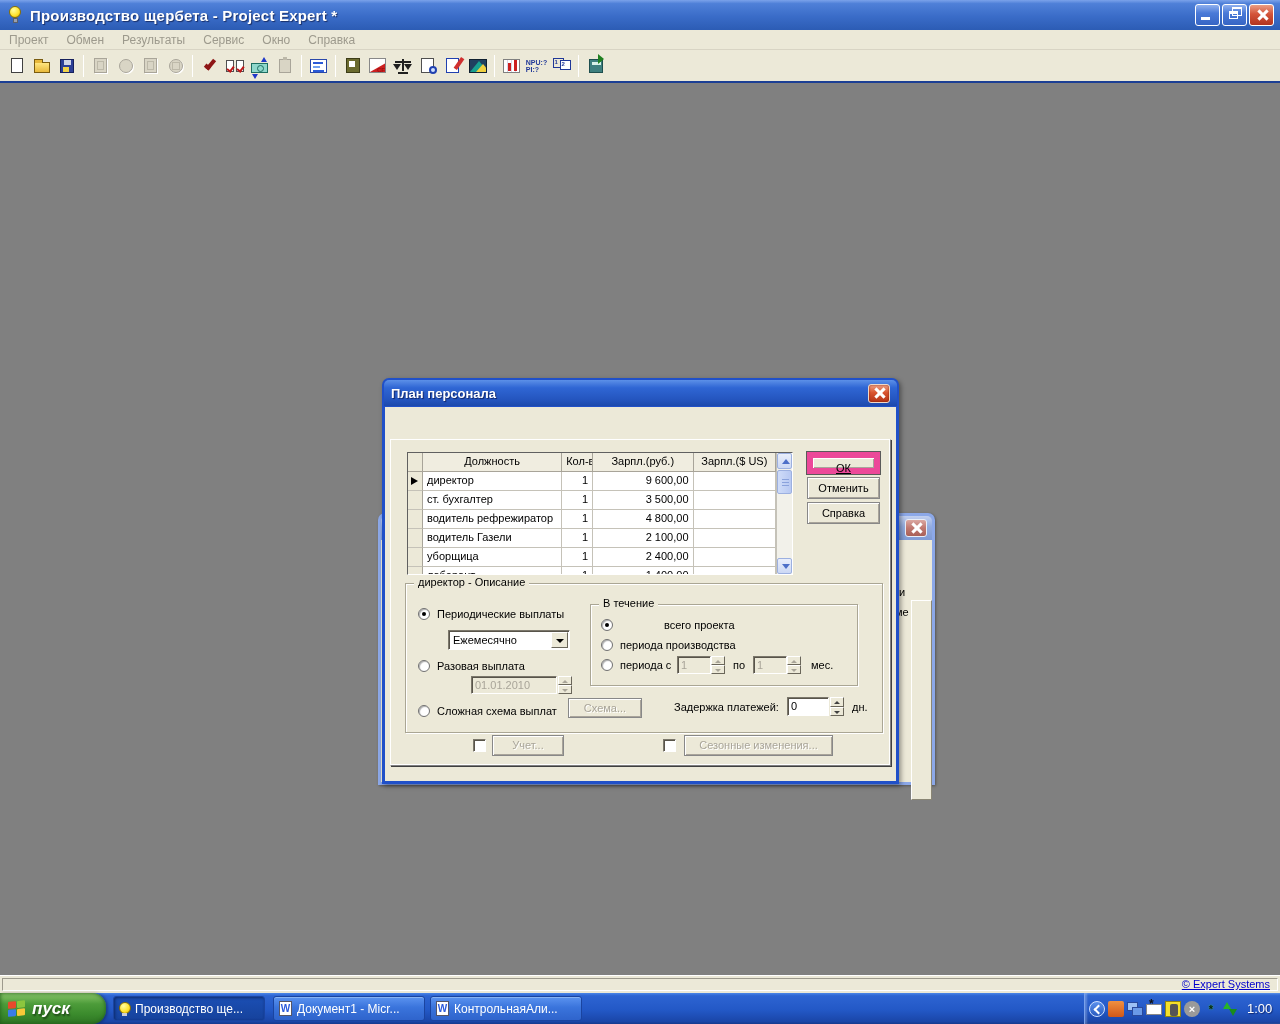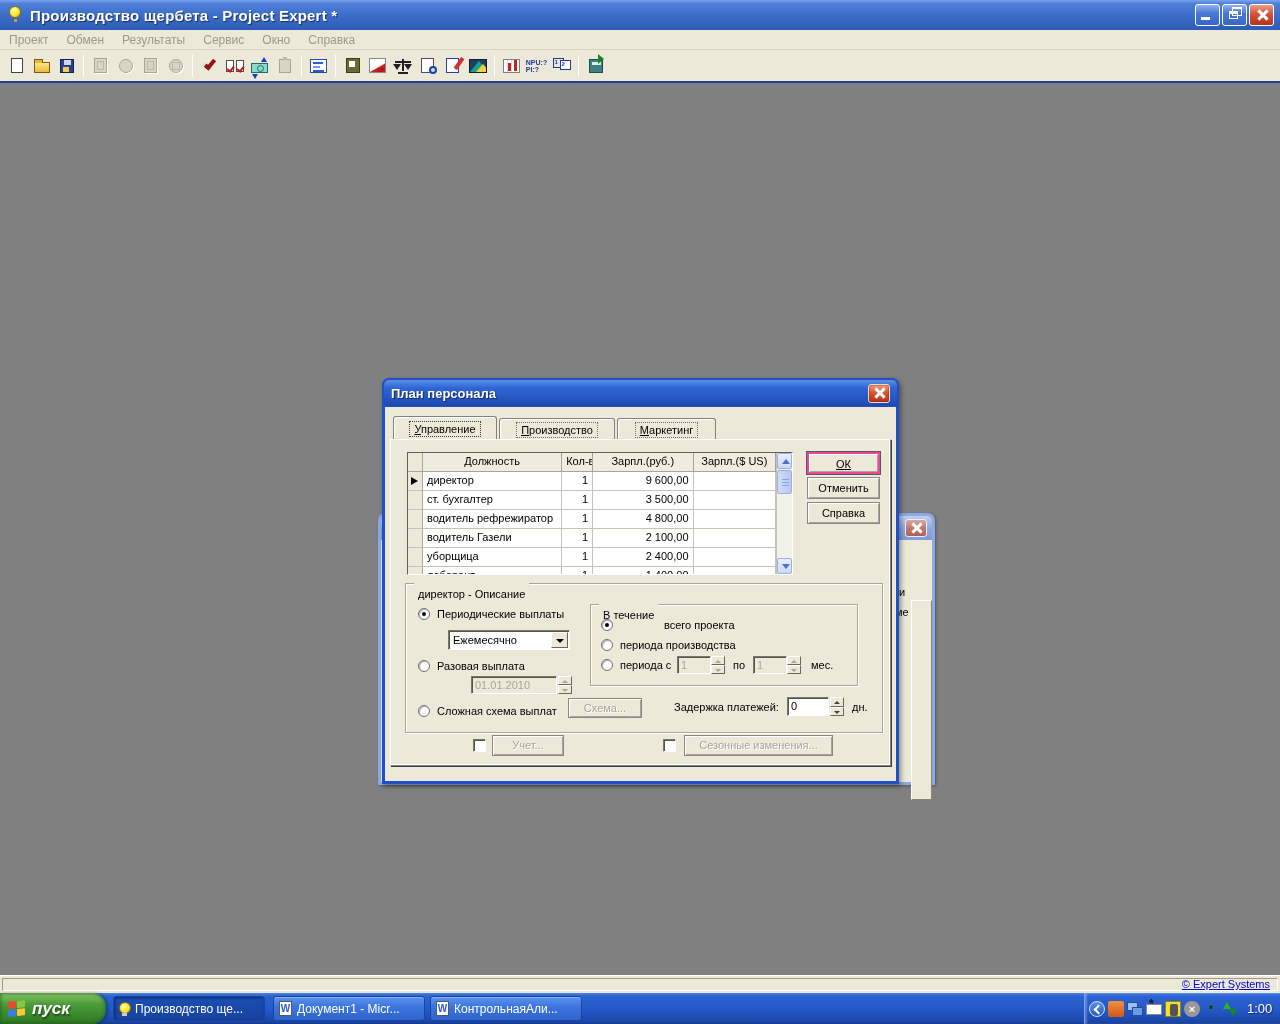--- a/index.html
+++ b/index.html
@@ -144,26 +144,26 @@
   .sbtn { height:16px; background:linear-gradient(180deg,#e9eefb,#ccd8f4); border:1px solid #9cb0e0; border-radius:2px; position:relative; }
   .sbtn .tri-up { position:absolute; left:4px; top:5px; width:0; height:0; border-left:4px solid transparent; border-right:4px solid transparent; border-bottom:5px solid #4d6fc8; }
   .sbtn .tri-dn { position:absolute; left:4px; top:5px; width:0; height:0; border-left:4px solid transparent; border-right:4px solid transparent; border-top:5px solid #4d6fc8; }
   .sthumb { height:24px; margin:1px 0; background:linear-gradient(90deg,#cfdcf8,#b7c8f2); border:1px solid #9cb0e0; border-radius:2px; position:relative; }
   .sthumb:before { content:""; position:absolute; left:4px; top:8px; width:7px; height:1px; background:#8aa2dc; box-shadow:0 3px 0 #8aa2dc, 0 6px 0 #8aa2dc; }
   .spacer { flex:1; }
 
   
   .pbtn { position:absolute; width:73px; height:22px; background:#ece9d8; font-size:11px; text-align:center; padding-top:4px;
     border:1px solid #888; box-shadow:inset 1px 1px 0 #fff, inset -1px -1px 0 #a9a49a; }
-  .pbtn.default { border:2px solid #ec4899; box-shadow:0 0 0 1px #5a5a5a, inset 1px 1px 0 #fff, inset -1px -1px 0 #a9a49a;text-decoration:underline; }
+  .pbtn.default { border:6px solid #ec4899; box-shadow:0 0 0 1px #5a5a5a, inset 1px 1px 0 #fff, inset -1px -1px 0 #a9a49a;text-decoration:underline; }
   .pbtn.disabled { color:#a9a599; text-shadow:1px 1px 0 #fff; }
 
   
   .gbox { position:absolute; border:1px solid #aaa694; box-shadow:inset 1px 1px 0 #fff, 1px 1px 0 #fff; }
-  .gbox .legend { position:absolute; top:-8px; left:8px; background:#ece9d8; padding:12px 4px; font-size:11px; }
+  .gbox .legend { position:absolute; top:-8px; left:8px; background:#ece9d8; padding:0 4px; font-size:11px; }
   .radio { position:absolute; width:12px; height:12px; border-radius:50%; background:#fff; border:1px solid #707070; box-shadow:inset 1px 1px 1px #b0b0b0; }
   .radio.sel:before { content:""; position:absolute; left:3px; top:3px; width:4px; height:4px; border-radius:50%; background:#000; }
   .lbl { position:absolute; font-size:11px; white-space:nowrap; }
   .field { position:absolute; background:#fff; border:1px solid #7b776b; border-right-color:#fff; border-bottom-color:#fff;
     box-shadow:inset 1px 1px 0 #58544a; font-size:11px; padding:2px 3px 0; }
   .field.dis { background:#ece9d8; color:#a9a599; }
   .combo { position:absolute; width:122px; height:20px; background:#fff; border:1px solid #7b776b; border-right-color:#fff; border-bottom-color:#fff; box-shadow:inset 1px 1px 0 #58544a; }
   .combo .val { position:absolute; left:4px; top:3px; font-size:11px; }
   .combo .cbtn { position:absolute; right:1px; top:1px; width:17px; height:16px; background:#ece9d8;
     border:1px solid #fff; border-right-color:#6a665a; border-bottom-color:#6a665a; }
@@ -393,25 +393,20 @@
       <div class="tb">
         <span class="t">План персонала</span>
         <span class="xbtn">
             <span class="glyph-x"></span>
           </span>
       </div>
       <div class="dlg-body">
 
         <div class="tabpage"></div>
 
-        <div class="tabs">
-          <span class="tab active" style="width:104px"><span class="fr"><span class="u">У</span><span>правление</span></span></span>
-          <span class="tab" style="width:116px"><span class="fr"><span class="u">П</span><span>роизводство</span></span></span>
-          <span class="tab" style="width:99px"><span class="fr"><span class="u">М</span><span>аркетинг</span></span></span>
-        </div>
 
         <div class="grid">
           <div class="grid-main">
             <div class="grow ghead">
               <span class="gcell gsel"></span>
               <span class="gcell c-pos">Должность</span>
               <span class="gcell c-cnt">Кол-во</span>
               <span class="gcell c-rub">Зарпл.(руб.)</span>
               <span class="gcell c-usd">Зарпл.($ US)</span>
             </div>

